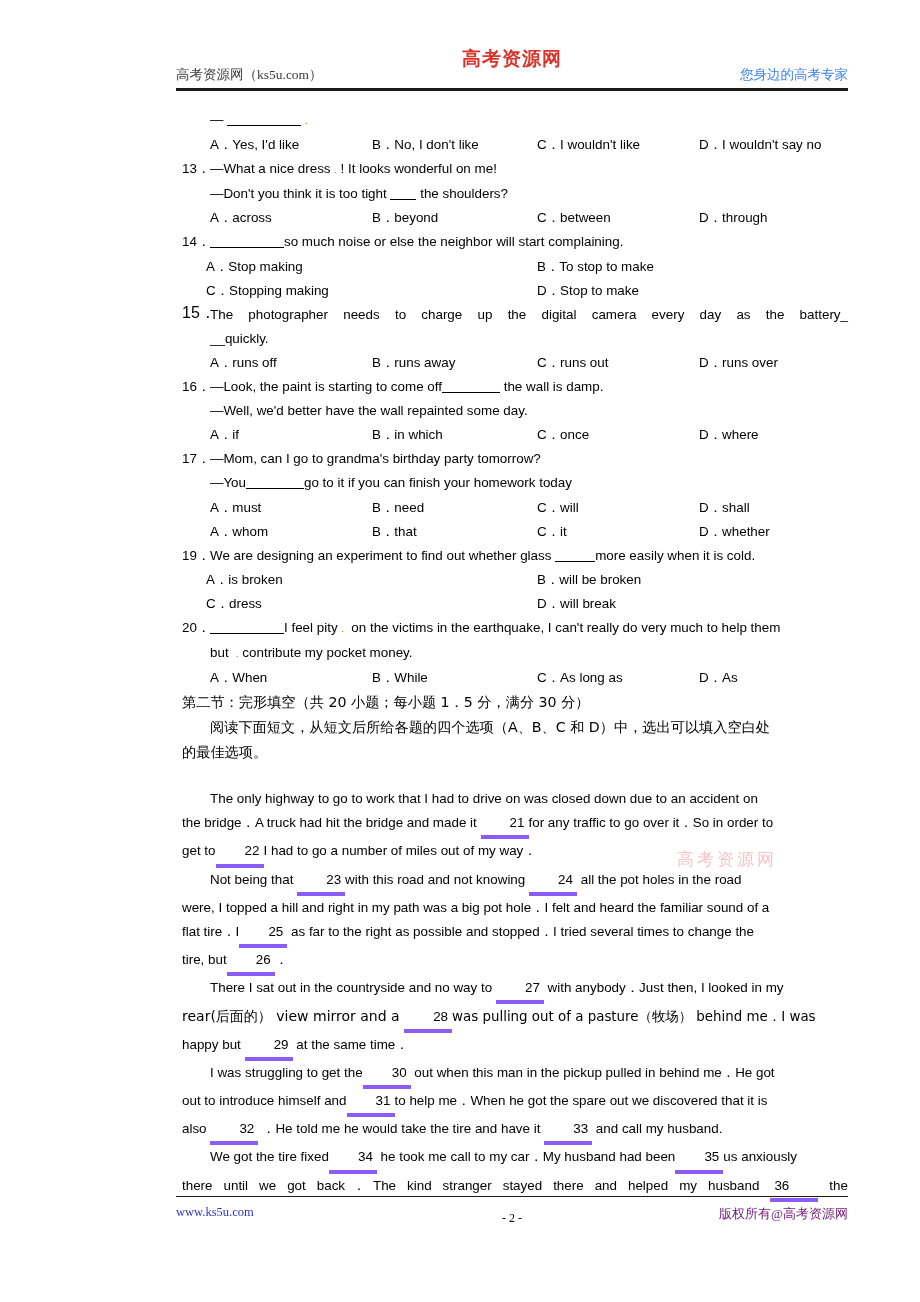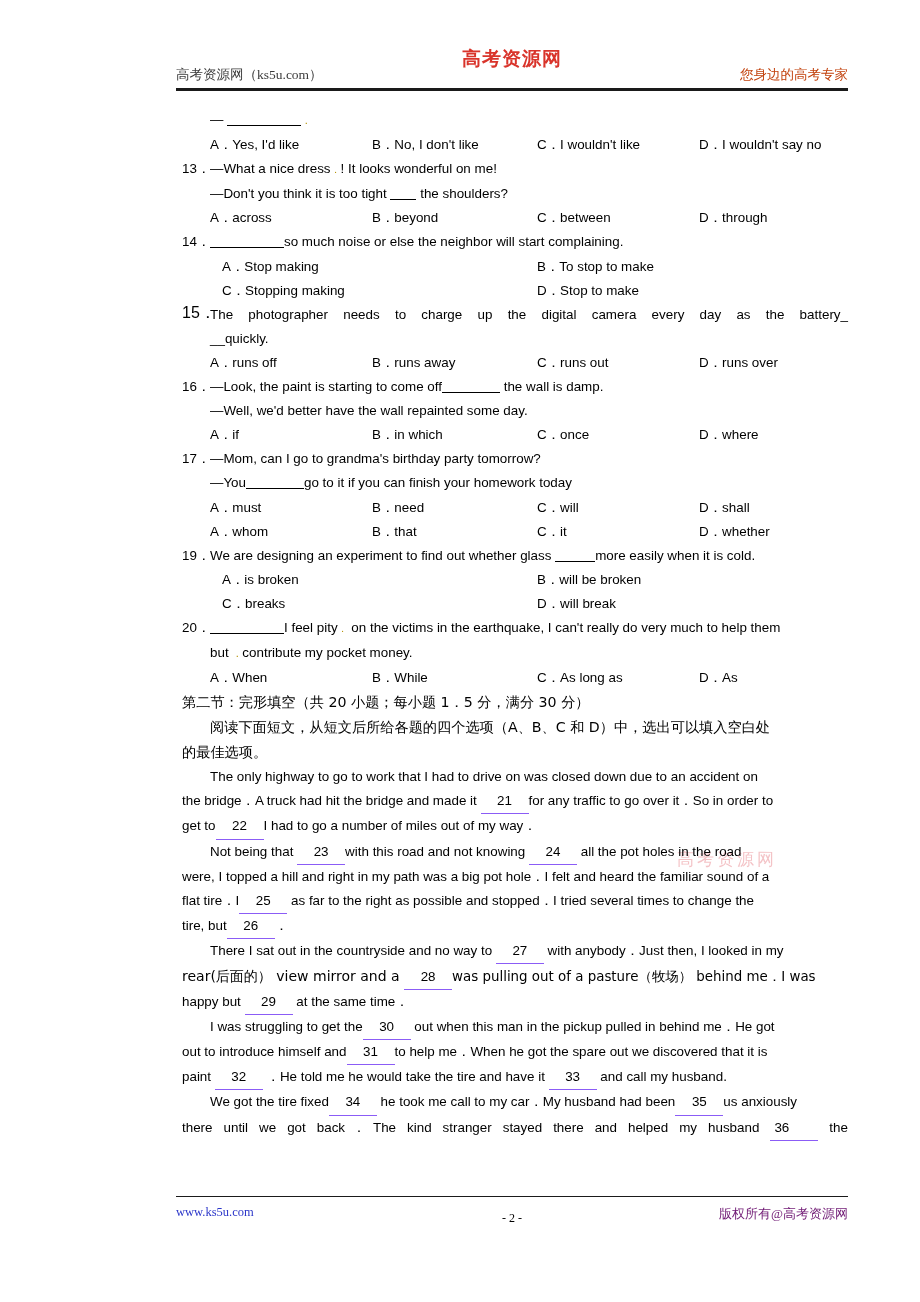--- a/index.html
+++ b/index.html
@@ -50,21 +50,21 @@
     font-size: 13.5px;
     color: #3b3b3b;
     white-space: nowrap;
   }
   .header-right {
     position: absolute;
     right: 0;
     top: 18px;
     font-family: "Liberation Serif", serif;
     font-size: 13.5px;
-    color: #c2410c;
+    color: #3b82f6;
     white-space: nowrap;
   }
   .header-rule {
     position: absolute;
     left: 124px;
     top: 88px;
     width: 672px;
     border-top: 2px solid #1a1a1a;
     border-bottom: 1px solid #1a1a1a;
     height: 2px;
@@ -159,21 +159,21 @@
     position: relative;
     height: 24.1px;
     font-size: 13.4px;
     line-height: 24.1px;
   }
   .opts2 > span {
     position: absolute;
     top: 0;
     white-space: nowrap;
   }
-  .h1 { left: 40px; text-align: center; }
+  .h1 { left: 24px; text-align: center; }
   .h2 { left: 355px; }
 
   
   .just {
     text-align: justify;
     text-align-last: justify;
     white-space: normal;
     font-size: 13.4px;
     line-height: 24.1px;
   }
@@ -183,22 +183,22 @@
     left: 0;
     top: 0;
   }
   .ul-3 { display:inline-block; width: 26px; border-bottom: 1px solid #000; height: 13px; vertical-align: -2px;}
   .ul-5 { display:inline-block; width: 40px; border-bottom: 1px solid #000; height: 13px; vertical-align: -2px;}
   .ul-7 { display:inline-block; width: 58px; border-bottom: 1px solid #000; height: 13px; vertical-align: -2px;}
   .ul-9 { display:inline-block; width: 74px; border-bottom: 1px solid #000; height: 13px; vertical-align: -2px;}
 
   .cnum {
     display: inline-block;
-    border-bottom: 1px solid #8b5cf6;
-    text-align: center;
+    border-bottom: 4px solid #8b5cf6;
+    text-align: right;
     min-width: 40px;
     padding: 0 4px;
   }
 
   .cn {
     font-family: "DejaVu Sans", sans-serif;
     font-size: 14.2px;
   }
   .cn-head {
     font-family: "DejaVu Sans", sans-serif;
@@ -321,42 +321,42 @@
     </div>
 
     <div class="line">
       <span class="q-num">19．</span><span>We are designing an experiment to find out whether glass </span><span class="ul-5"></span><span>more easily when it is cold.</span>
     </div>
     <div class="opts2">
       <span class="h1">A．is broken</span>
       <span class="h2">B．will be broken</span>
     </div>
     <div class="opts2">
-      <span class="h1">C．breaks</span>
+      <span class="h1">C．dress</span>
       <span class="h2">D．will break</span>
     </div>
 
     <div class="line">
       <span class="q-num">20．</span><span class="ul-9"></span><span>I feel pity</span><span class="dot-mark">．</span><span> on the victims in the earthquake, I can't really do very much to help them</span>
     </div>
     <div class="line indent-q">
       <span>but </span><span class="dot-mark">．</span><span>contribute my pocket money.</span>
     </div>
     <div class="opts4">
       <span class="c1">A．When</span>
       <span class="c2">B．While</span>
       <span class="c3">C．As long as</span>
       <span class="c4">D．As</span>
     </div>
 
     <div class="line cn-head">第二节：完形填空（共 20 小题；每小题 1．5 分，满分 30 分）</div>
     <div class="line cn-head" style="text-indent:28px;">阅读下面短文，从短文后所给各题的四个选项（A、B、C 和 D）中，选出可以填入空白处</div>
     <div class="line cn-head">的最佳选项。</div>
 
-    <div class="line" style="text-indent:28px;">The only highway to go to work that I had to drive on was closed down due to an accident on</div>
+    <div class="line" style="text-indent:28px;margin-top:22px;">The only highway to go to work that I had to drive on was closed down due to an accident on</div>
     <div class="line">
       <span>the bridge．A truck had hit the bridge and made it </span><span class="cnum">21</span><span>for any traffic to go over it．So in order to</span>
     </div>
     <div class="line">
       <span>get to</span><span class="cnum">22</span><span>I had to go a number of miles out of my way．</span>
     </div>
 
     <div class="line" style="padding-left:28px;">
       <span>Not being that </span><span class="cnum">23</span><span>with this road and not knowing </span><span class="cnum">24</span><span> all the pot holes in the road</span>
     </div>
@@ -378,21 +378,21 @@
       <span>happy but </span><span class="cnum">29</span><span> at the same time．</span>
     </div>
 
     <div class="line" style="padding-left:28px;">
       <span>I was struggling to get the</span><span class="cnum">30</span><span> out when this man in the pickup pulled in behind me．He got</span>
     </div>
     <div class="line">
       <span>out to introduce himself and</span><span class="cnum">31</span><span>to help me．When he got the spare out we discovered that it is</span>
     </div>
     <div class="line">
-      <span>paint </span><span class="cnum">32</span><span> ．He told me he would take the tire and have it </span><span class="cnum">33</span><span> and call my husband.</span>
+      <span>also </span><span class="cnum">32</span><span> ．He told me he would take the tire and have it </span><span class="cnum">33</span><span> and call my husband.</span>
     </div>
 
     <div class="line" style="padding-left:28px;">
       <span>We got the tire fixed</span><span class="cnum">34</span><span> he took me call to my car．My husband had been</span><span class="cnum">35</span><span>us anxiously</span>
     </div>
     <div class="just">
       <span>there until we got back．The kind stranger stayed there and helped my husband </span><span class="cnum">36</span><span> the</span>
     </div>
 
   </div>

